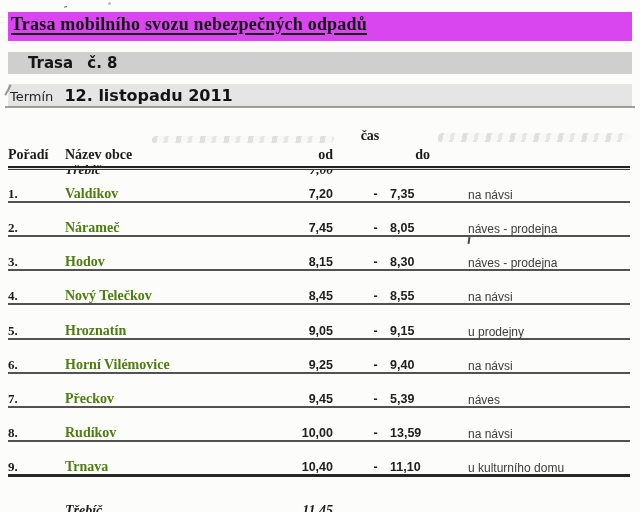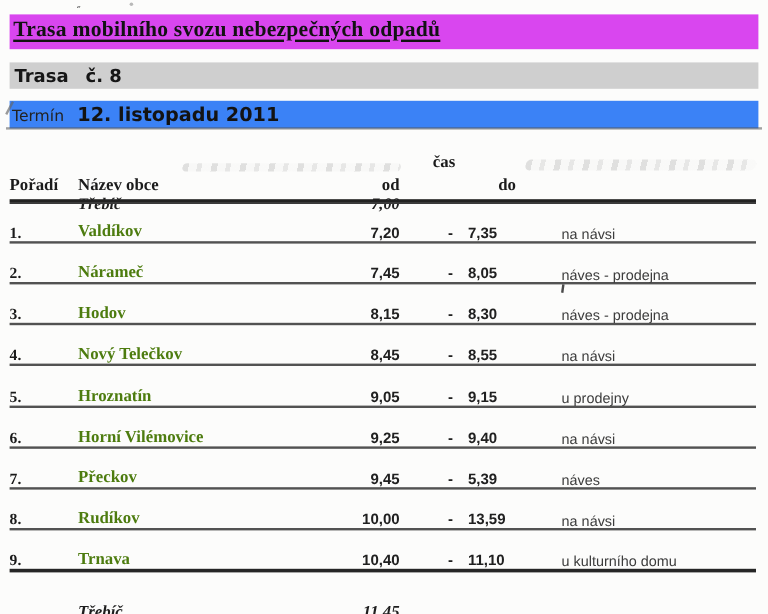--- a/index.html
+++ b/index.html
@@ -9,23 +9,23 @@
 
   
   .band { position:absolute; left:8px; width:624px; }
   .band1 { top:12px; height:29px; background:#d946ef; line-height:25px; }
   .band1 .title {
     margin-left:3px; font-size:18px; font-weight:bold; color:#121212; letter-spacing:.2px;
     text-decoration:underline; text-decoration-thickness:2px; text-underline-offset:3px;
   }
   .band2 { top:52px; height:22px; background:#cfcfcf; line-height:22px;
            font-family:"DejaVu Sans","Liberation Sans",sans-serif; }
-  .band2 .route-label { margin-left:4px; font-size:15px; font-weight:bold; color:#161616; }
+  .band2 .route-label { margin-left:20px; font-size:15px; font-weight:bold; color:#161616; }
   .band2 .route-number { margin-left:9px; font-size:15px; font-weight:bold; color:#161616; }
-  .band3 { top:84px; height:23px; background:#3b82f6; line-height:23px;
+  .band3 { top:84px; height:23px; background:#e5e5e5; line-height:23px;
            font-family:"DejaVu Sans","Liberation Sans",sans-serif; }
   .band3 .date-label { margin-left:2px; font-size:13px; font-weight:normal; color:#222; }
   .band3 .date-value { margin-left:6px; font-size:16px; font-weight:bold; color:#131313; }
   .band3-edge { position:absolute; left:5px; top:106px; width:630px; height:2px; background:#555; opacity:.55; }
 
   
   .cell { position:absolute; white-space:nowrap;margin-top:16px; }
   .th { font-weight:bold; font-size:14px; color:#1b1b1b; }
   .cas { left:330px; top:112px; width:80px; text-align:center; }
   .col-order { left:8px;  top:131px; }

